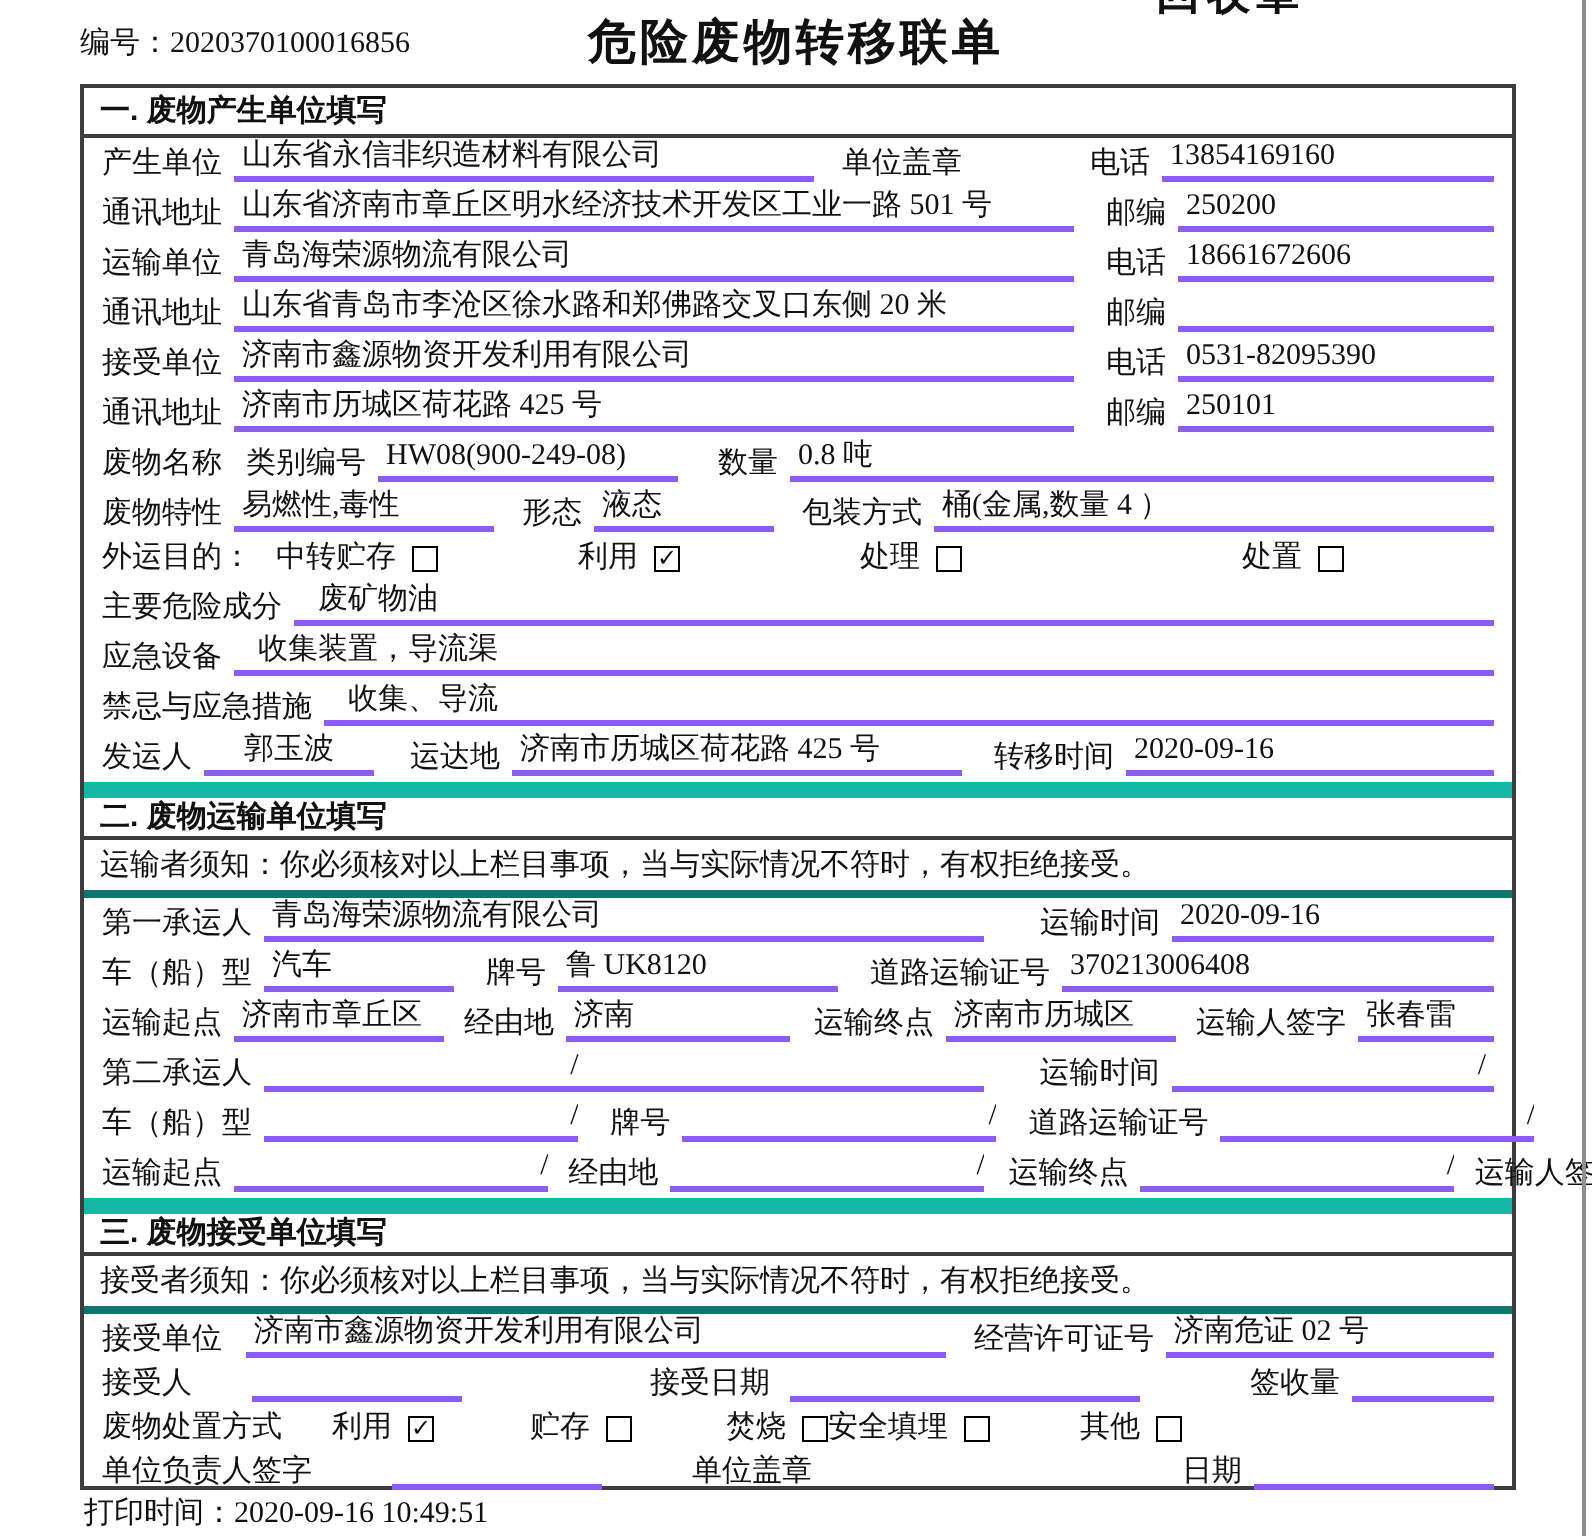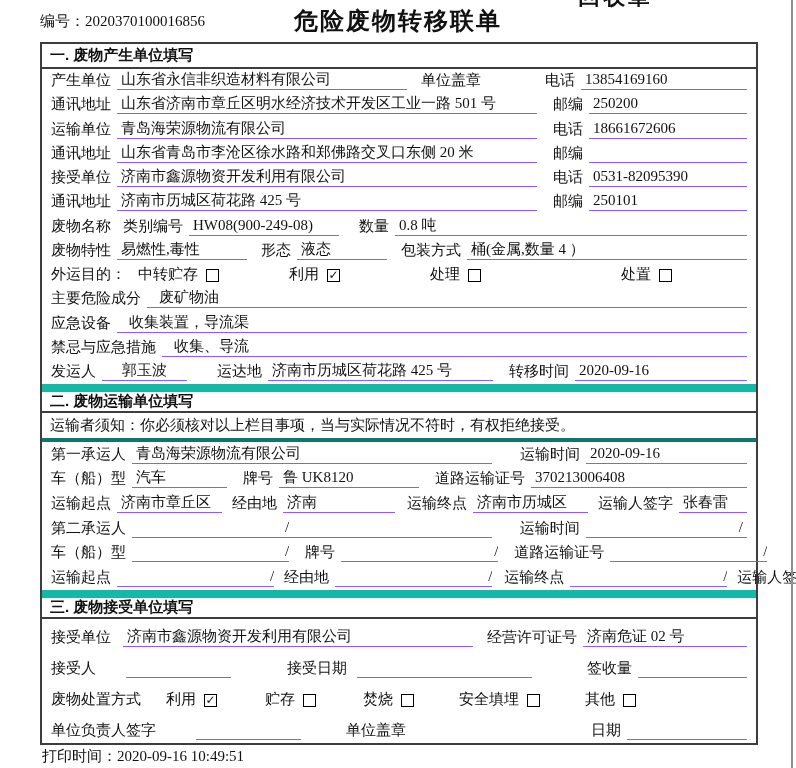--- a/index.html
+++ b/index.html
@@ -20,21 +20,21 @@
   
   .form{position:absolute;left:40px;top:42px;width:718px;height:703px;border:2px solid #3d3d3d;
     display:flex;flex-direction:column;background:#fff}
   .sec-h{flex:0 0 25px;display:flex;align-items:center;padding:0 8px;
     font-family:"Liberation Sans",sans-serif;font-weight:bold;font-size:15px;border-bottom:2px solid #3d3d3d}
   .sec-h.mid{border-top:8px solid #14b8a6}
   .notice{flex:0 0 29px;display:flex;align-items:center;padding:0 8px;border-bottom:4px solid #0f766e;white-space:nowrap}
   .rows{display:flex;flex-direction:column;flex:1 1 auto}
   .row{flex:1;display:flex;align-items:flex-end;padding:0 9px 3px 9px;white-space:nowrap}
   .lbl{flex:0 0 auto}
-  .val{border-bottom:1px solid #8b5cf6;margin-left:6px;padding:0 4px;min-height:19px;line-height:19px;overflow:hidden}
+  .val{border-bottom:3px solid #8b5cf6;margin-left:6px;padding:0 4px;min-height:19px;line-height:19px;overflow:hidden}
   .fill{flex:1 1 auto}
   .slash{text-align:left;padding-left:22%}
   .cb{flex:0 0 auto;display:inline-block;width:13px;height:13px;border:1px solid #000;margin-left:8px;margin-bottom:2px;
     font-family:"DejaVu Sans",sans-serif;font-size:12px;line-height:11px;text-align:center;font-weight:bold}
   .opt{display:flex;align-items:flex-end}
 
   
   .footer{position:absolute;left:42px;top:747px;font-size:15px;white-space:nowrap}
 </style>
 </head>
@@ -131,21 +131,21 @@
       <span class="lbl">应急设备</span>
       <span class="val fill" style="padding-left:12px">收集装置，导流渠</span>
     </div>
     <div class="row">
       <span class="lbl">禁忌与应急措施</span>
       <span class="val fill" style="padding-left:12px">收集、导流</span>
     </div>
     <div class="row">
       <span class="lbl">发运人</span>
       <span class="val" style="width:85px;text-align:center">郭玉波</span>
-      <span class="lbl" style="margin-left:30px">运达地</span>
+      <span class="lbl" style="margin-left:18px">运达地</span>
       <span class="val" style="width:225px">济南市历城区荷花路 425 号</span>
       <span class="lbl" style="margin-left:16px">转移时间</span>
       <span class="val fill">2020-09-16</span>
     </div>
   </div>
 
   <div class="sec-h mid">二. 废物运输单位填写</div>
   <div class="notice">运输者须知：你必须核对以上栏目事项，当与实际情况不符时，有权拒绝接受。</div>
   <div class="rows" style="flex:0 0 148px">
     <div class="row">
@@ -192,50 +192,51 @@
       <span class="lbl" style="margin-left:10px">经由地</span>
       <span class="val slash" style="width:112px">/</span>
       <span class="lbl" style="margin-left:12px">运输终点</span>
       <span class="val slash" style="width:115px">/</span>
       <span class="lbl" style="margin-left:10px">运输人签字</span>
 
     </div>
   </div>
 
   <div class="sec-h mid">三. 废物接受单位填写</div>
+  <div class="notice">接受者须知：你必须核对以上栏目事项，当与实际情况不符时，有权拒绝接受。</div>
   <div class="rows" style="flex:1 1 auto">
     <div class="row">
       <span class="lbl">接受单位</span>
       <span class="val" style="width:350px;margin-left:12px">济南市鑫源物资开发利用有限公司</span>
       <span class="lbl" style="margin-left:14px">经营许可证号</span>
       <span class="val fill">济南危证 02 号</span>
     </div>
     <div class="row">
       <span class="lbl">接受人</span>
       <span class="val" style="width:105px;margin-left:30px"></span>
-      <span class="lbl" style="margin-left:56px">接受日期</span>
+      <span class="lbl" style="margin-left:94px">接受日期</span>
       <span class="val" style="width:175px;margin-left:10px"></span>
       <span class="lbl" style="margin-left:55px">签收量</span>
       <span class="val fill"></span>
     </div>
     <div class="row">
       <span class="lbl">废物处置方式</span>
       <span class="opt" style="margin-left:25px">
         <span>利用</span>
         <span class="cb checked">✓</span>
       </span>
       <span class="opt" style="margin-left:48px">
         <span>贮存</span>
         <span class="cb"></span>
       </span>
       <span class="opt" style="margin-left:47px">
         <span>焚烧</span>
         <span class="cb"></span>
       </span>
-      <span class="opt" style="margin-left:45px">
+      <span class="opt" style="">
         <span>安全填埋</span>
         <span class="cb"></span>
       </span>
       <span class="opt" style="margin-left:45px">
         <span>其他</span>
         <span class="cb"></span>
       </span>
     </div>
     <div class="row">
       <span class="lbl">单位负责人签字</span>

